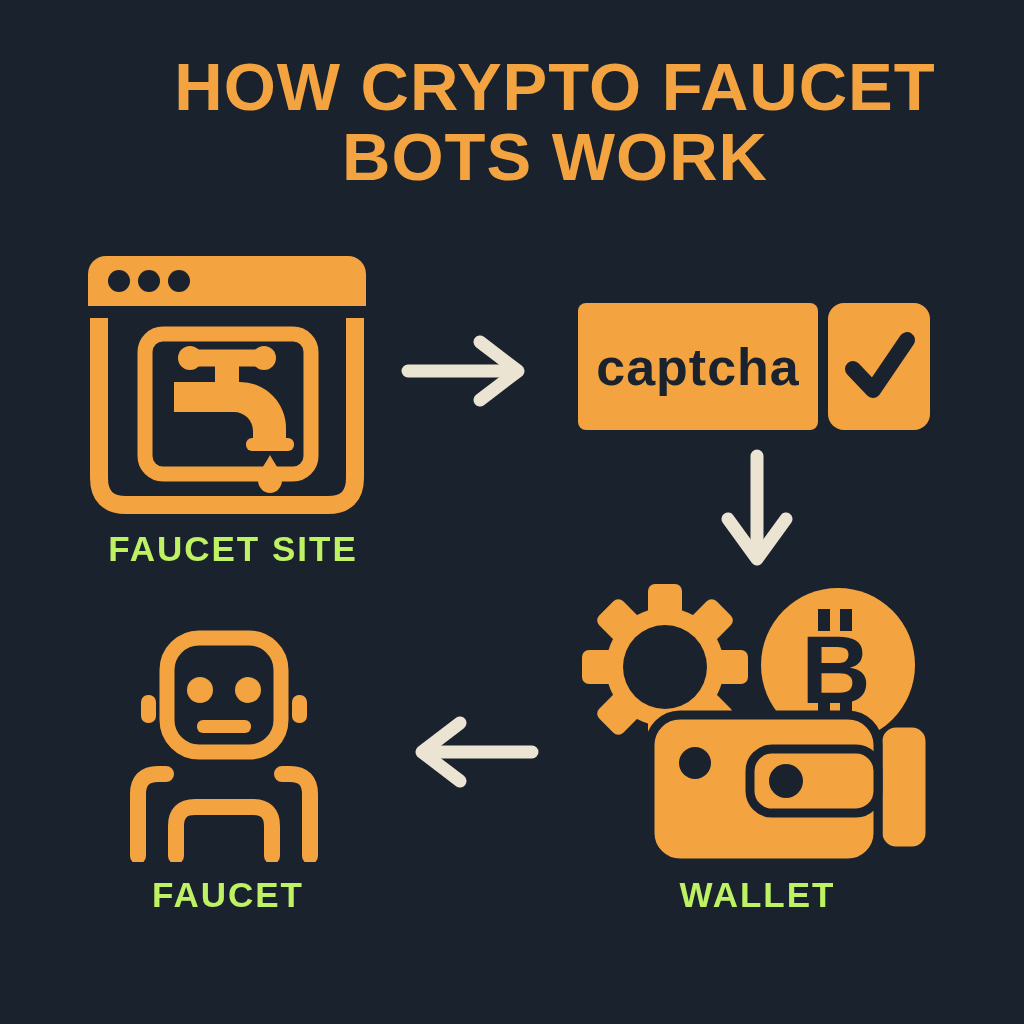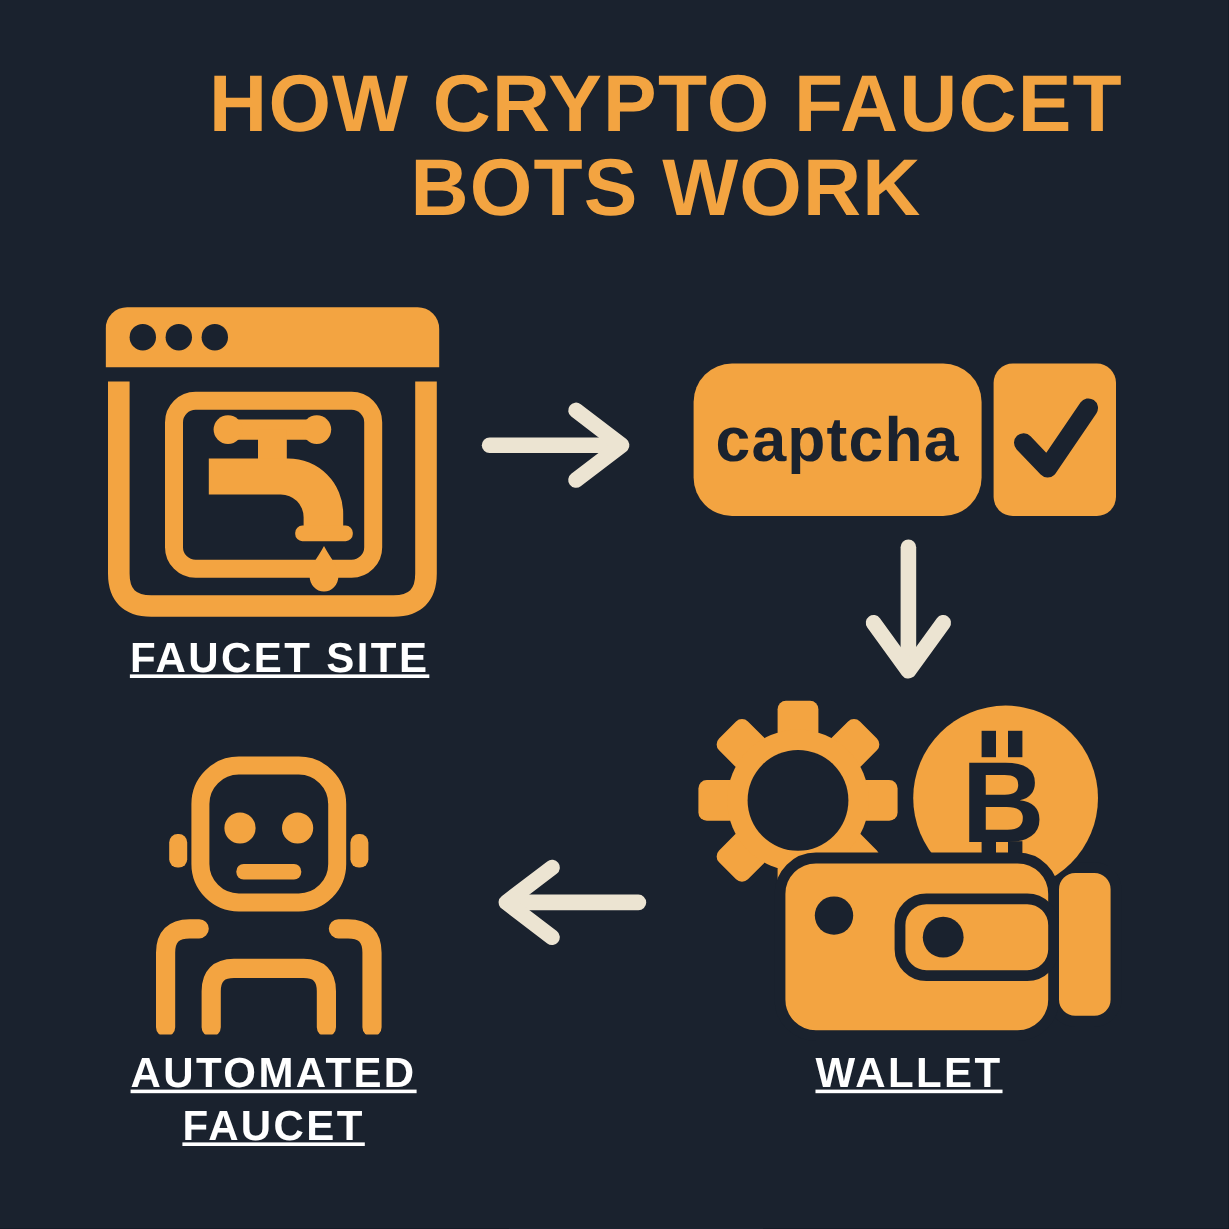--- a/index.html
+++ b/index.html
@@ -12,37 +12,37 @@
     margin:0 auto;
   }
   .title{
     position:absolute;left:0;top:52px;width:1024px;
     text-align:center;color:#f3a441;
     font-weight:bold;font-size:67px;line-height:1.05;
     letter-spacing:1px;
     margin-left:43px;
   }
   .node-label{
-    position:absolute;color:#ffffff;font-weight:bold;
-    font-size:35px;letter-spacing:2px;text-align:center;line-height:1.25;text-decoration:underline;
+    position:absolute;color:#bef264;font-weight:bold;
+    font-size:35px;letter-spacing:2px;text-align:center;line-height:1.25;
   }
   .lbl-faucet{left:38px;top:527px;width:390px;}
   .lbl-wallet{left:535px;top:873px;width:445px;text-align:center;}
   .lbl-script{left:33px;top:873px;width:390px;}
   .icon-wrap{position:absolute;}
   .faucet-wrap{left:88px;top:254px;width:280px;height:262px;}
   .wallet-wrap{left:578px;top:581px;width:372px;height:302px;}
   .robot-wrap{left:128px;top:628px;width:200px;height:234px;}
   .arrow{position:absolute;}
   .arrow-right{left:398px;top:333px;width:146px;height:76px;}
   .arrow-down{left:710px;top:446px;width:94px;height:130px;}
   .arrow-left{left:400px;top:710px;width:142px;height:84px;}
   .captcha-box{
     position:absolute;left:578px;top:303px;width:240px;height:127px;
-    background:#f3a441;border-radius:32px;
+    background:#f3a441;border-radius:8px;
     display:flex;align-items:center;justify-content:center;
   }
   .captcha-text{
     color:#1a222e;font-weight:bold;font-size:52px;letter-spacing:1px;
   }
   .captcha-check{
     position:absolute;left:828px;top:303px;width:102px;height:127px;
     background:#f3a441;border-radius:16px;
     display:flex;align-items:center;justify-content:center;
   }
@@ -160,17 +160,16 @@
 
       <rect x="69" y="92" width="54" height="13" rx="6" fill="#f3a441"></rect>
 
       <path d="M10,228 V166 Q10,146 30,146 H38" fill="none" stroke="#f3a441" stroke-width="16" stroke-linecap="round"></path>
       <path d="M182,228 V166 Q182,146 162,146 H154" fill="none" stroke="#f3a441" stroke-width="16" stroke-linecap="round"></path>
 
       <path d="M48,228 V198 Q48,179 67,179 H125 Q144,179 144,198 V228" fill="none" stroke="#f3a441" stroke-width="16" stroke-linecap="round"></path>
     </svg>
   </div>
   <div class="node-label lbl-script">
-    <div>AUTOMATED</div>
     <div>FAUCET</div>
   </div>
 
 </div>
 
 </body></html>

